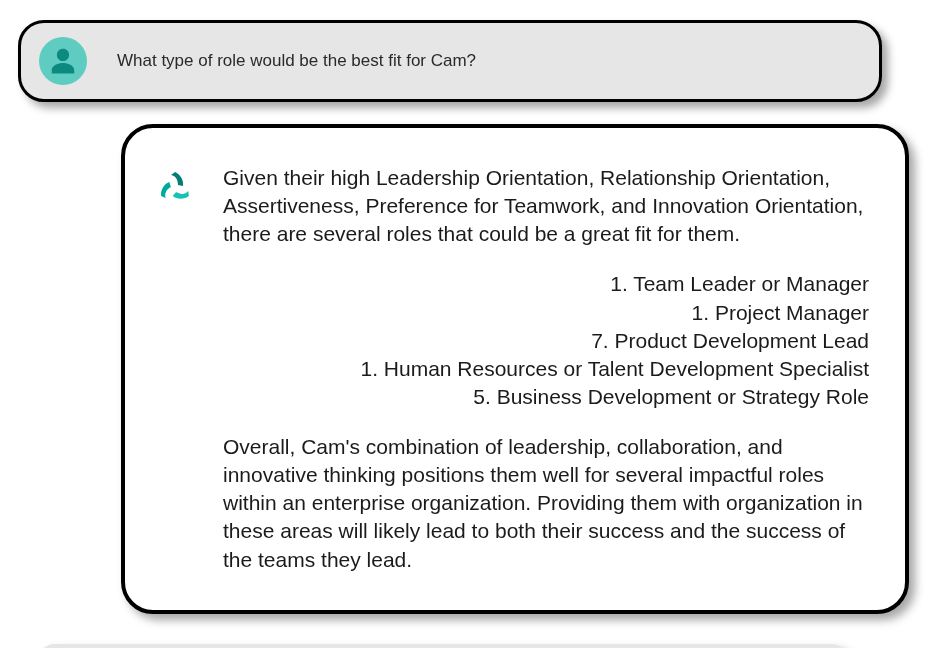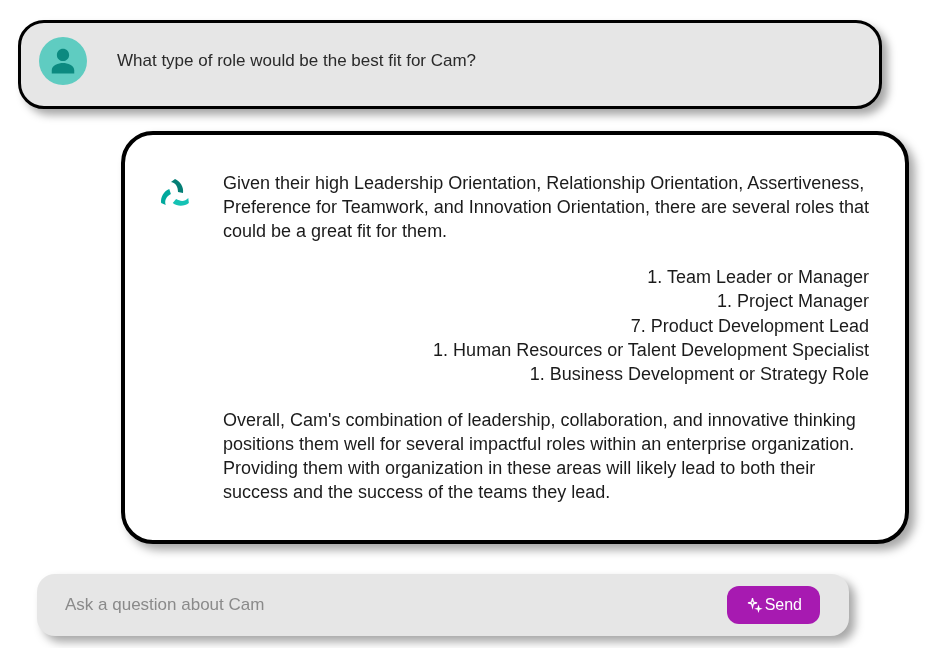--- a/index.html
+++ b/index.html
@@ -10,21 +10,21 @@
       background: #fff;
       padding: 20px 14px;
       position: relative;
     }
     .user-bubble {
       width: 864px;
       margin-left: 4px;
       background: #e6e6e6;
       border: 3px solid #000;
       border-radius: 26px;
-      padding: 14px 22px 21px 18px;
+      padding: 14px 22px 14px 18px;
       display: flex;
       align-items: center;
       gap: 30px;
       box-shadow: 6px 6px 8px rgba(0,0,0,0.35);
     }
     .user-avatar {
       width: 48px;
       height: 48px;
       border-radius: 50%;
       background: #5fccc1;
@@ -50,21 +50,21 @@
       gap: 24px;
       box-shadow: 6px 6px 10px rgba(0,0,0,0.35);
     }
     .ai-icon {
       width: 48px;
       height: 48px;
       flex-shrink: 0;
       margin-top: 2px;
     }
     .ai-content {
-      font-size: 18px;
+      font-size: 21px;
       line-height: 1.34;
       color: #1b1b1b;
     }
     .ai-content p { margin-bottom: 0; }
     .ai-list {
       margin: 22px 0 22px 0;
       text-align: right;
     }
     .ai-list div { line-height: 1.34; }
     .input-bar {
@@ -124,21 +124,21 @@
       </g>
     </svg>
   </div>
   <div class="ai-content">
     <p>Given their high Leadership Orientation, Relationship Orientation, Assertiveness, Preference for Teamwork, and Innovation Orientation, there are several roles that could be a great fit for them.</p>
     <div class="ai-list">
       <div>1. Team Leader or Manager</div>
       <div>1. Project Manager</div>
       <div>7. Product Development Lead</div>
       <div>1. Human Resources or Talent Development Specialist</div>
-      <div>1. Business Development or Strategy Role</div>
+      <div>5. Business Development or Strategy Role</div>
     </div>
     <p>Overall, Cam's combination of leadership, collaboration, and innovative thinking positions them well for several impactful roles within an enterprise organization. Providing them with organization in these areas will likely lead to both their success and the success of the teams they lead.</p>
   </div>
 </div>
 
 <div class="input-bar">
   <input type="text" class="input-field" placeholder="Ask a question about Cam" style="">
   <button class="send-btn">
     <svg viewBox="0 0 24 24">
       <path fill="none" stroke="#fff" stroke-width="1.6" stroke-linecap="round" d="M10 3 L11.2 8 L16 9.2 L11.2 10.4 L10 15 L8.8 10.4 L4 9.2 L8.8 8 Z M18 14 L18.7 16.3 L21 17 L18.7 17.7 L18 20 L17.3 17.7 L15 17 L17.3 16.3 Z"></path>

